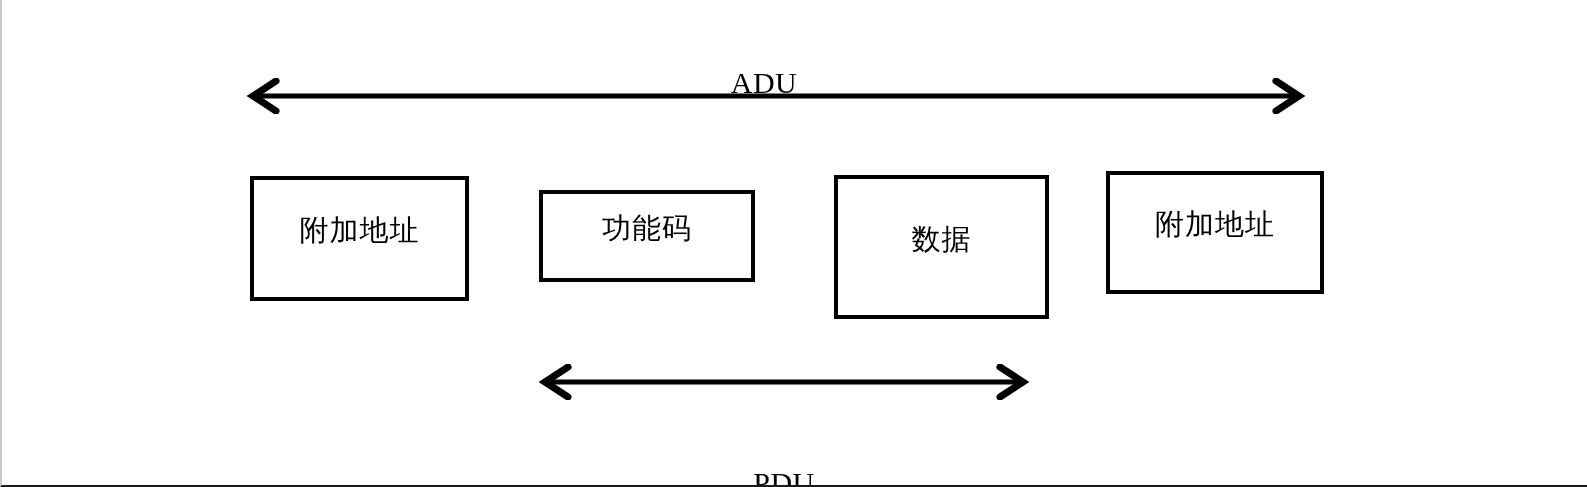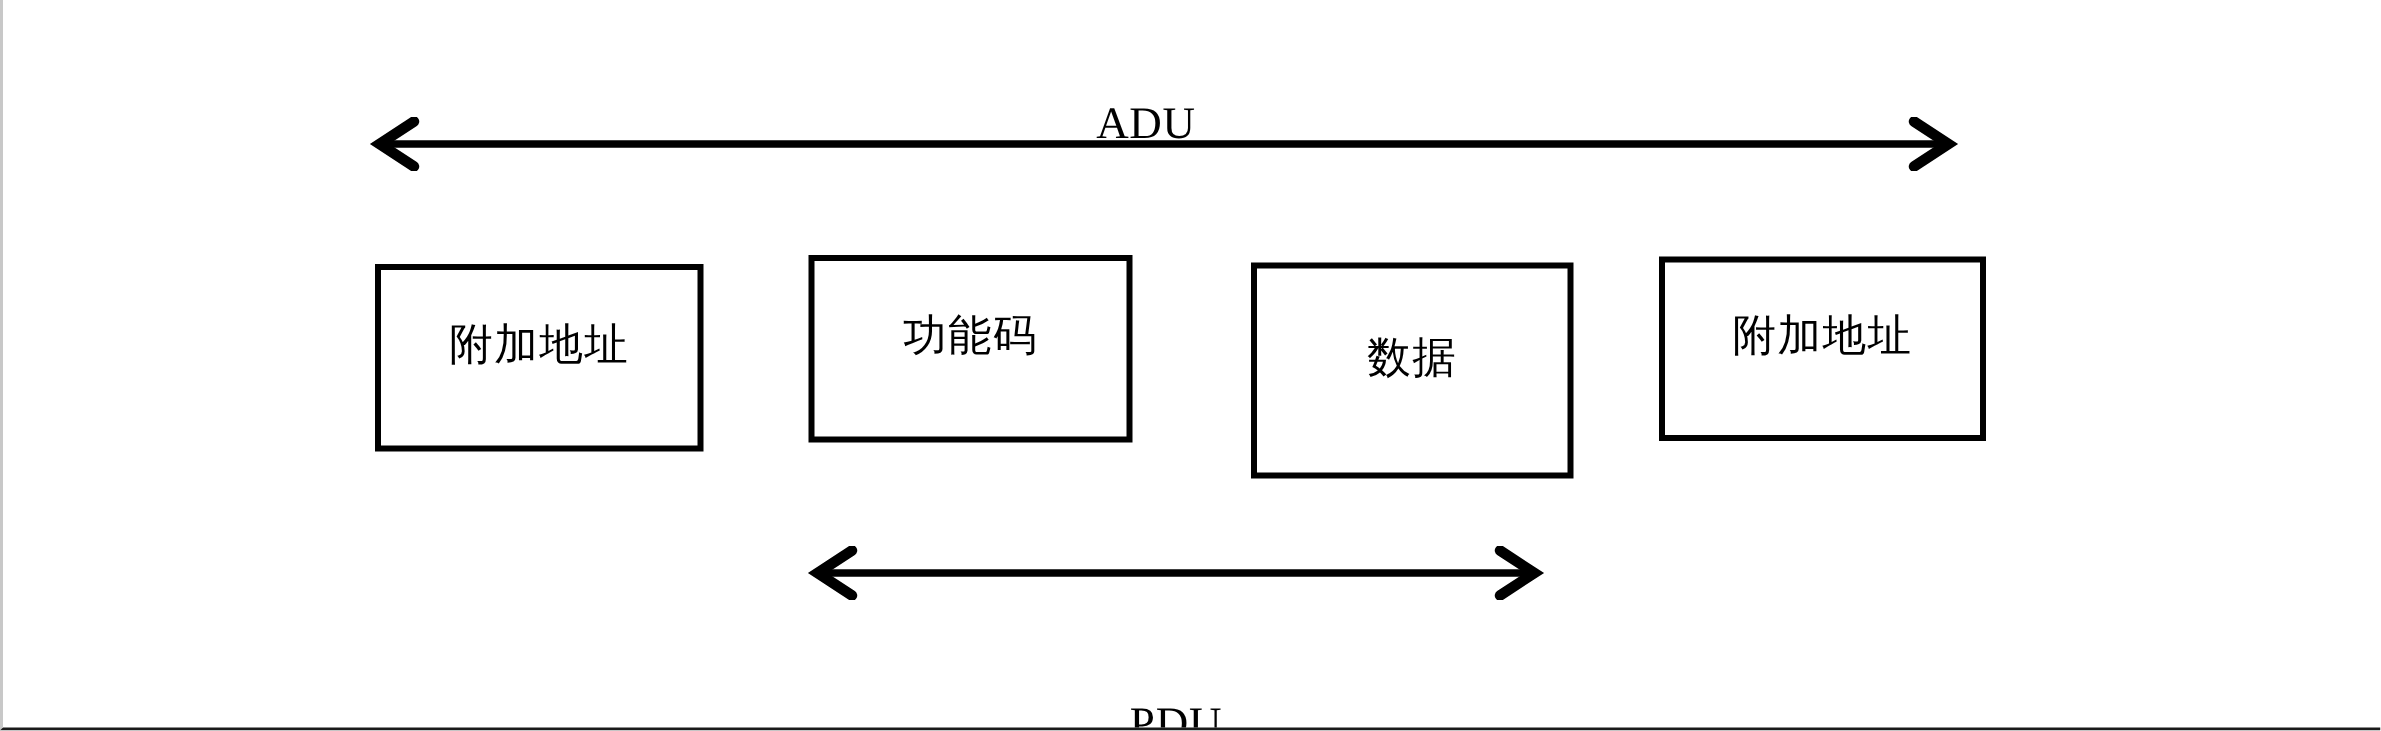--- a/index.html
+++ b/index.html
@@ -72,21 +72,21 @@
   <svg class="arrow-svg" style="left: 240px; top: 78px;" width="1068" height="36" viewBox="0 0 1068 36">
     <line x1="14" y1="18" x2="1054" y2="18" stroke="#000000" stroke-width="5"></line>
     <polyline points="34,3 11,18 34,33" fill="none" stroke="#000000" stroke-width="7" stroke-linecap="round" stroke-linejoin="miter"></polyline>
     <polyline points="1034,3 1057,18 1034,33" fill="none" stroke="#000000" stroke-width="7" stroke-linecap="round" stroke-linejoin="miter"></polyline>
   </svg>
 
   <div class="frame-box" style="left: 248px; top: 176px; width: 219px; height: 125px;">
     <span class="frame-box-label">附加地址</span>
   </div>
 
-  <div class="frame-box" style="left: 537px; top: 170px; width: 216px; height: 125px;">
+  <div class="frame-box" style="left: 537px; top: 190px; width: 216px; height: 92px;">
     <span class="frame-box-label">功能码</span>
   </div>
 
   <div class="frame-box" style="left: 832px; top: 175px; width: 215px; height: 144px;">
     <span class="frame-box-label">数据</span>
   </div>
 
   <div class="frame-box" style="left: 1104px; top: 171px; width: 218px; height: 123px;">
     <span class="frame-box-label">附加地址</span>
   </div>

